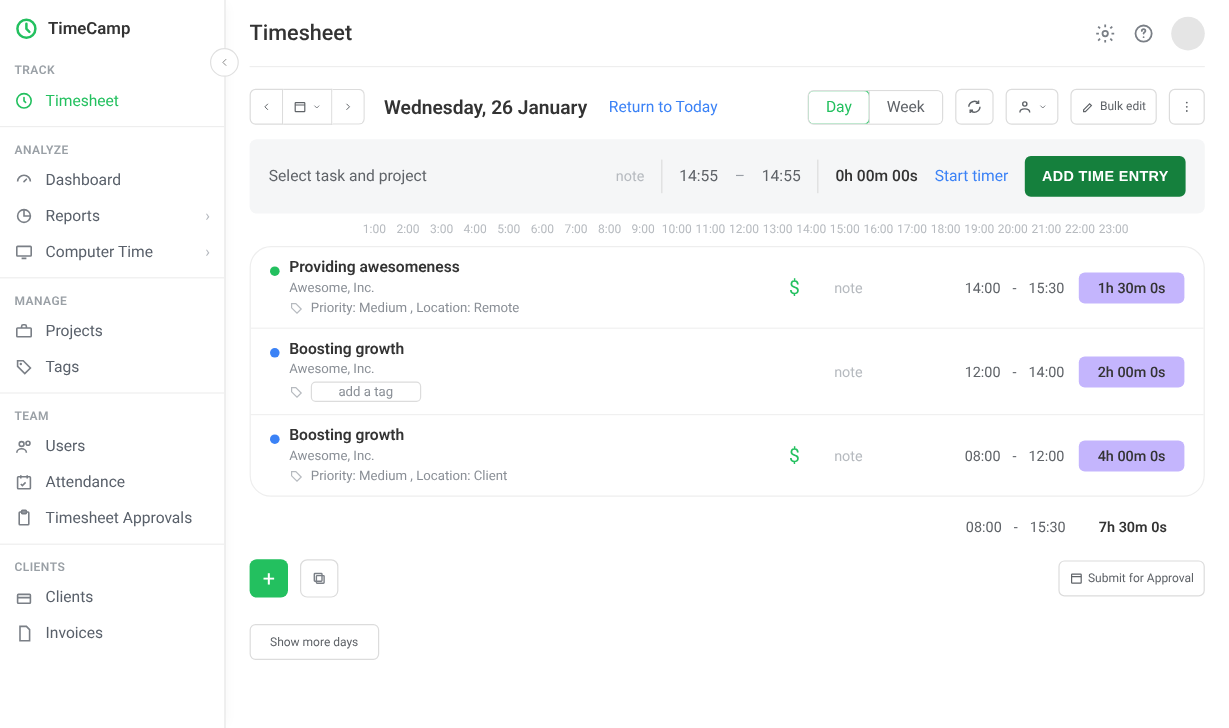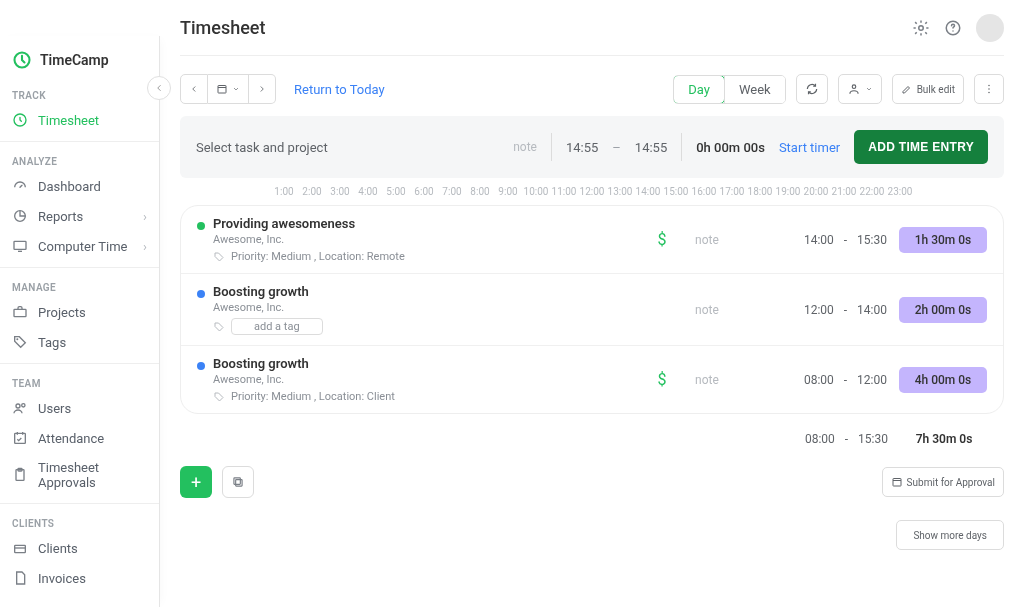--- a/index.html
+++ b/index.html
@@ -9,28 +9,27 @@
   color: #333;
   background: #fff;
   width: 1024px;
   height: 607px;
   overflow: hidden;
 }
 .app { display: flex; height: 100%; }
 
 
 .sidebar {
-  width: 160px;
+  width: 188px;
   border-right: 1px solid #e5e5e5;
   background: #fff;
   position: relative;
   box-shadow: 4px 0 10px -4px rgba(0,0,0,0.04);
   display: flex;
   flex-direction: column;
-  margin-top: 36px;
 }
 .logo-row { display:flex; align-items:center; padding: 14px 12px 12px 12px; gap:8px; }
 .logo-row .brand { font-weight:600; font-size:14px; color:#333; }
 .collapse-btn {
   position: absolute;
   right: -12px; top: 40px;
   width: 24px; height:24px;
   border-radius: 50%;
   background:#fff; border:1px solid #e0e0e0;
   display:flex;align-items:center;justify-content:center;
@@ -135,21 +134,21 @@
 
 .totals-row { display:flex; align-items:center; padding:12px 16px 4px 16px; }
 .totals-row .spacer { flex:1; }
 
 
 .footer-actions { display:flex; align-items:center; padding: 10px 0; gap:10px; }
 .plus-btn { width:32px; height:32px; border-radius:6px; background:#23c05f; color:#fff; display:flex;align-items:center;justify-content:center; cursor:pointer; font-size:18px;}
 .copy-btn { width:32px; height:32px; border-radius:6px; border:1px solid #dcdcdc; background:#fff; display:flex;align-items:center;justify-content:center; cursor:pointer; color:#7a7f86;}
 .submit-approval { margin-left:auto; }
 
-.show-more { display:flex; justify-content:flex-end; margin-top:12px; }
+.show-more { display:flex; justify-content:flex-start; margin-top:12px; }
 .show-more .btn { border-radius:5px; padding:0 16px; }
 
 svg { display:block; }
 </style>
 </head>
 <body>
 
 <div class="app">
 
   <aside class="sidebar">
@@ -321,20 +320,21 @@
           <svg width="8" height="8" viewBox="0 0 24 24">
               <path d="M6 9l6 6 6-6" stroke="#5f6368" stroke-width="2" fill="none"></path>
             </svg>
         </div>
         <div class="btn">
             <svg width="10" height="10" viewBox="0 0 24 24">
               <path d="M9 6l6 6-6 6" stroke="#5f6368" stroke-width="2" fill="none"></path>
             </svg>
           </div>
       </div>
+      <span class="date-label">Wednesday, 26 January</span>
       <span class="return-link">Return to Today</span>
 
       <div class="toolbar-right">
         <div class="seg">
           <div class="seg-btn active">Day</div>
           <div class="seg-btn">Week</div>
         </div>
         <div class="btn round">
             <svg width="14" height="14" viewBox="0 0 24 24" fill="none">
               <path d="M4 12a8 8 0 0114-5M20 12a8 8 0 01-14 5" stroke="#5f6368" stroke-width="2"></path>

